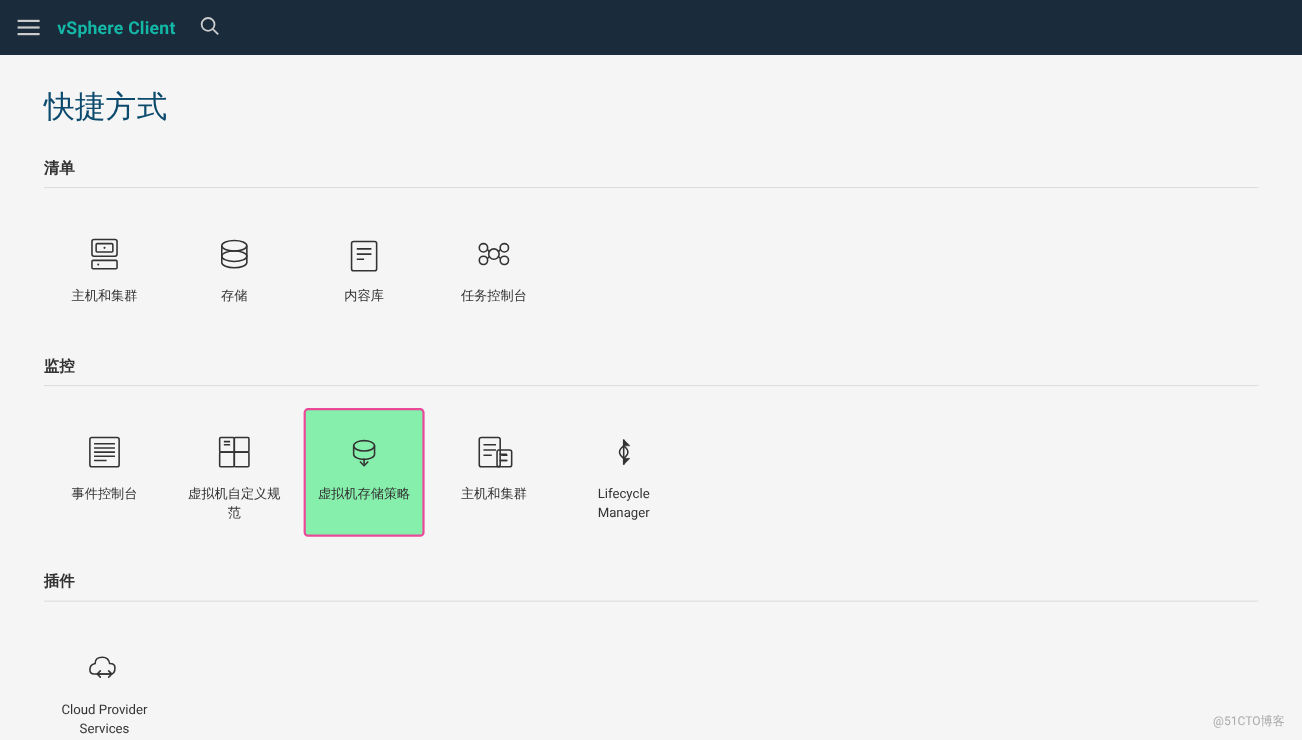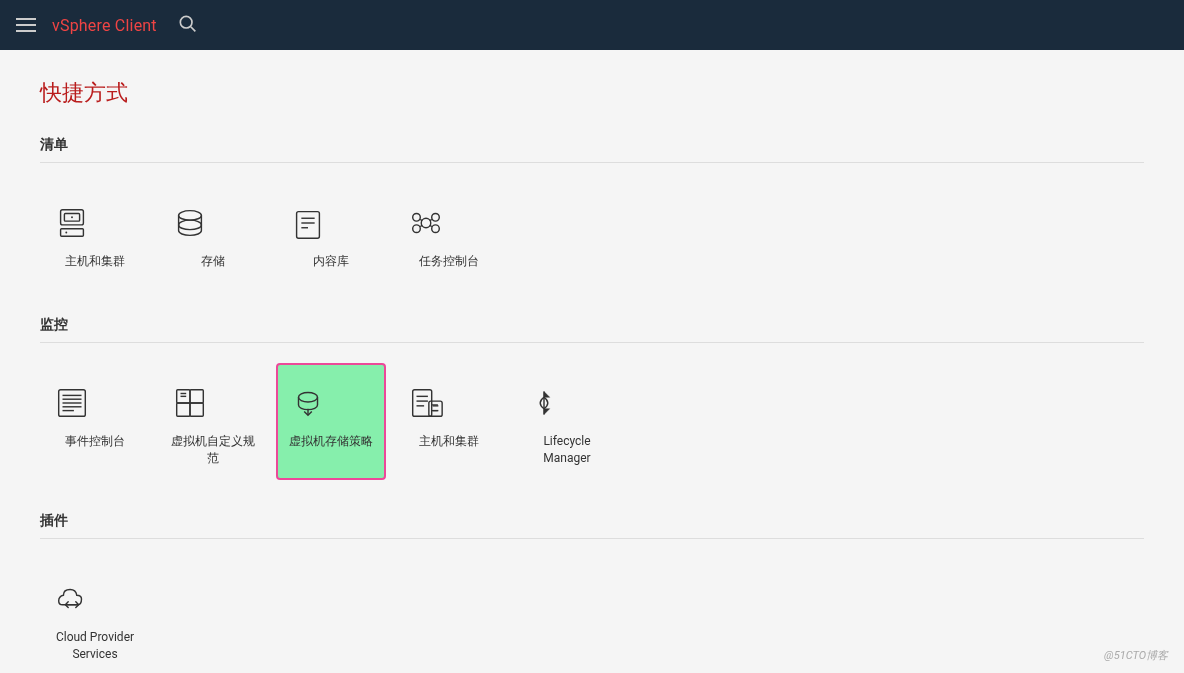--- a/index.html
+++ b/index.html
@@ -27,43 +27,43 @@
       flex-direction: column;
       gap: 4px;
     }
     .topbar-menu-icon span {
       display: block;
       width: 20px;
       height: 2px;
       background: #ccc;
     }
     .topbar-title {
-      color: #ef4444;
+      color: #14b8a6;
       font-size: 16px;
-      font-weight: 400;
+      font-weight: 700;
       letter-spacing: 0.2px;
     }
     .topbar-search {
       color: #ccc;
       font-size: 20px;
       cursor: pointer;
       margin-left: 4px;
     }
 
     
     .main-content {
       padding: 28px 40px;
       background: #f5f5f5;
       min-height: calc(673px - 50px);
     }
 
     .page-title {
-      font-size: 22px;
+      font-size: 28px;
       font-weight: 300;
-      color: #b91c1c;
+      color: #0c4a6e;
       margin-bottom: 28px;
     }
 
     .section-title {
       font-size: 14px;
       font-weight: 600;
       color: #333;
       margin-bottom: 0;
       padding-bottom: 8px;
       border-bottom: 1px solid #ddd;
@@ -78,20 +78,21 @@
     
     .icon-grid {
       display: flex;
       flex-wrap: wrap;
       gap: 8px;
     }
 
     .icon-item {
       display: flex;
       flex-direction: column;
+      align-items: center;
       justify-content: flex-start;
       width: 110px;
       padding: 16px 8px 12px;
       cursor: pointer;
       border-radius: 4px;
       border: 2px solid transparent;
       background: transparent;
       transition: background 0.15s;
       text-align: center;
     }
@@ -123,21 +124,20 @@
       text-align: center;
     }
 
     
     .watermark {
       position: fixed;
       bottom: 10px;
       right: 16px;
       font-size: 11px;
       color: #aaa;
-      font-style: italic;
     }
   </style>
 </head>
 <body>
 
 <div class="topbar">
   <div class="topbar-menu-icon">
     <span></span>
       <span></span>
       <span></span>

